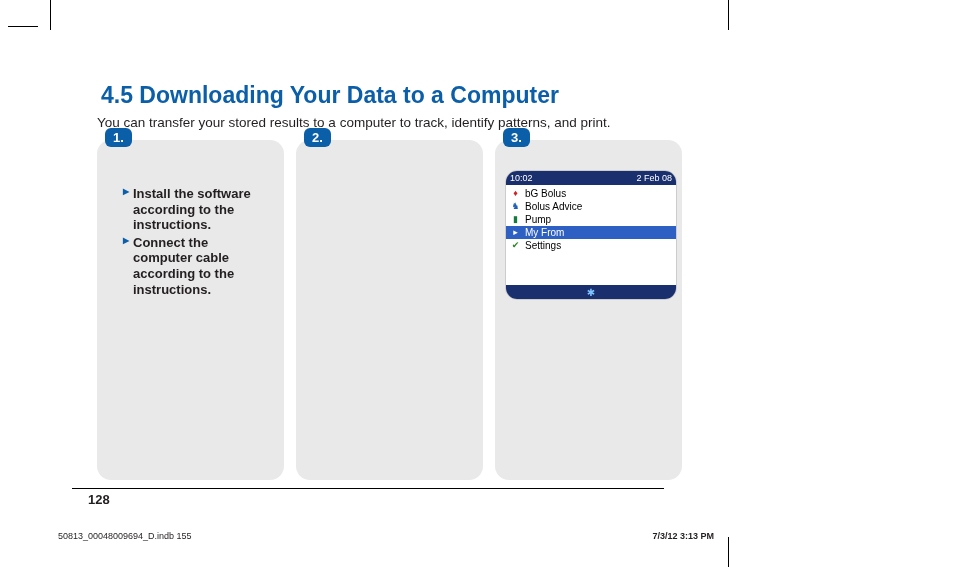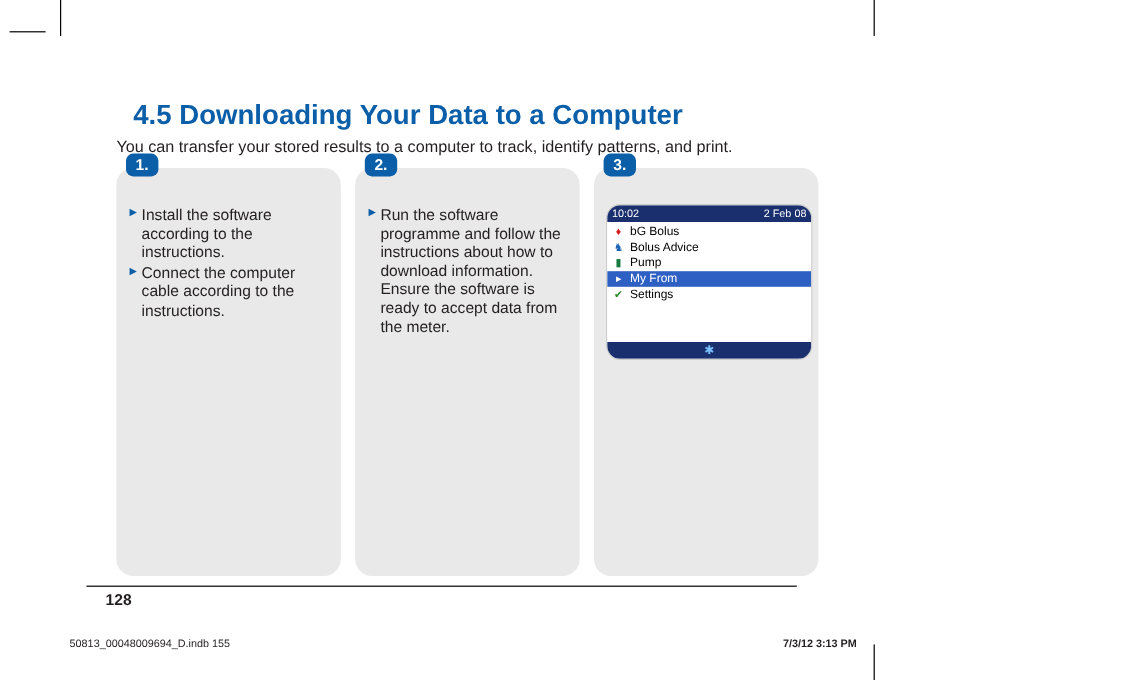--- a/index.html
+++ b/index.html
@@ -37,21 +37,21 @@
     left: 97px;
     top: 82px;
     width: 660px;
   }
   h1.section-title {
     color: #0b5ea8;
     font-size: 23px;
     font-weight: 700;
     font-stretch: condensed;
     letter-spacing: 0px;
-    margin: 0 0 6px 14px;
+    margin: 0 0 6px 4px;
   }
   p.intro {
     margin: 0 0 10px 0;
     font-size: 13.5px;
     font-weight: 400;
     letter-spacing: 0px;
     font-stretch: condensed;
     color: #231f20;
   }
   .cards {
@@ -74,23 +74,24 @@
     background: #0b5ea8;
     color: #fff;
     font-weight: 700;
     font-size: 13px;
     border-radius: 6px;
     padding: 3px 8px 3px 8px;
     line-height: 1;
     font-stretch: condensed;
   }
   .bullet-list {
-    margin: 1px;
+    margin: 16px;
     padding: 0;
     list-style: none;
+    font-weight: bold;
   }
   .bullet-list li {
     position: relative;
     padding-left: 10px;
     font-size: 13px;
     line-height: 1.2;
     margin-bottom: 2px;
     font-stretch: condensed;
     letter-spacing: 0px;
   }
@@ -224,23 +225,20 @@
       <div class="card">
         <div class="num">1.</div>
         <ul class="bullet-list">
           <li>Install the software according to the instructions.</li>
           <li>Connect the computer cable according to the instructions.</li>
         </ul>
       </div>
 
       <div class="card">
         <div class="num">2.</div>
-        <ul class="bullet-list">
-          <li>Run the software programme and follow the instructions about how to download information. Ensure the software is ready to accept data from the meter.</li>
-        </ul>
       </div>
 
       <div class="card">
         <div class="num">3.</div>
 
         <div class="device">
           <div class="dev-status">
             <span>10:02</span>
             <span>2 Feb 08</span>
           </div>

